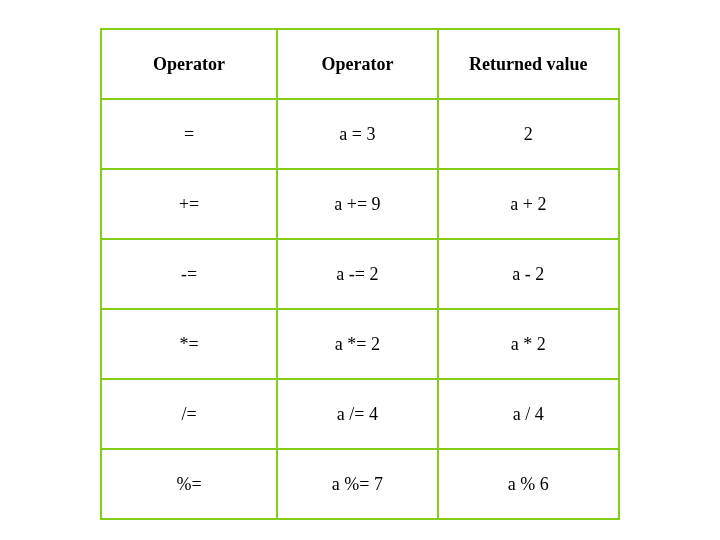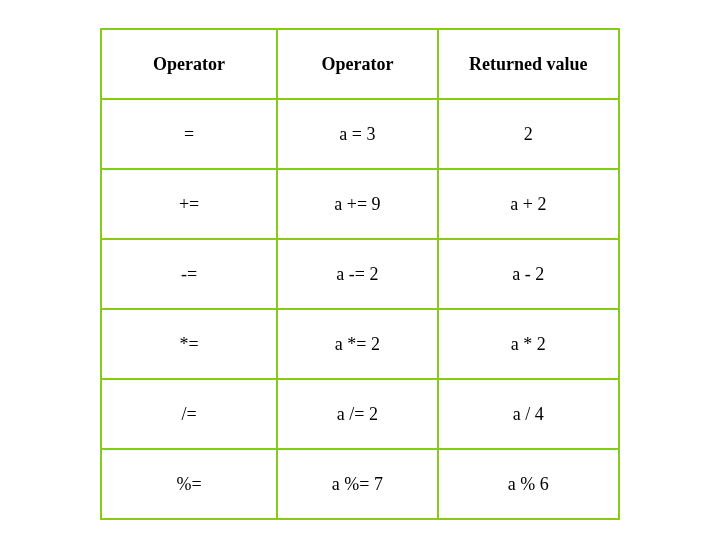--- a/index.html
+++ b/index.html
@@ -92,21 +92,21 @@
         <td>a -= 2</td>
         <td>a - 2</td>
       </tr>
       <tr>
         <td>*=</td>
         <td>a *= 2</td>
         <td>a  * 2</td>
       </tr>
       <tr>
         <td>/=</td>
-        <td>a /= 2</td>
+        <td>a /= 4</td>
         <td>a / 4</td>
       </tr>
       <tr>
         <td>%=</td>
         <td>a %= 7</td>
         <td>a % 6</td>
       </tr>
     </tbody>
   </table>
 

